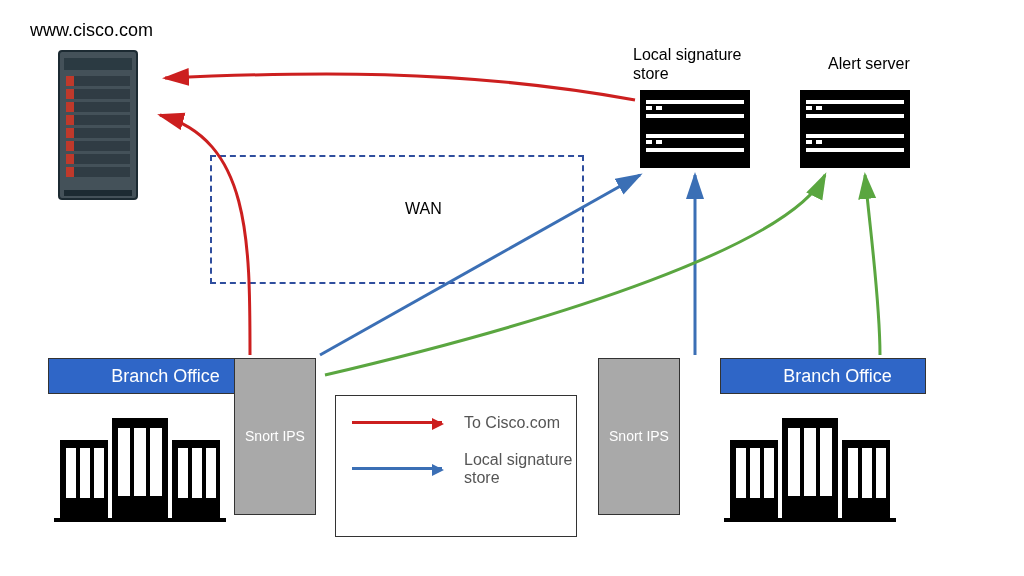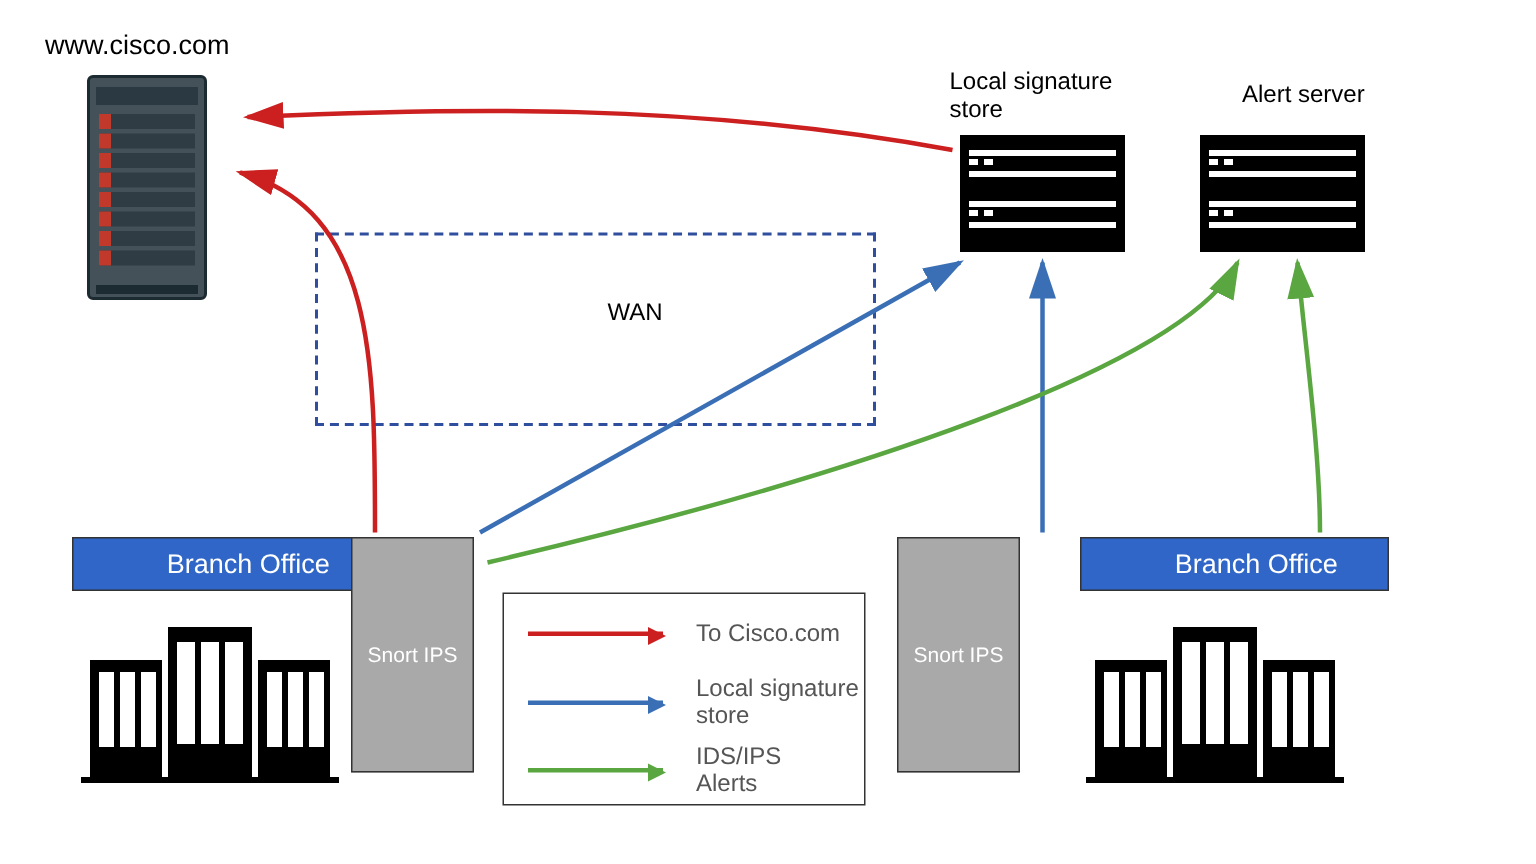--- a/index.html
+++ b/index.html
@@ -190,27 +190,20 @@
       </div>
       <div class="legend-text">To Cisco.com</div>
     </div>
     <div class="legend-row" style="left:16px; top:55px;">
       <div class="legend-line" style="border-color:#3b6fb5;">
         <div class="legend-arrowhead" style="border-left-color:#3b6fb5;"></div>
       </div>
       <div class="legend-text" style="white-space:pre;">Local signature
 store</div>
     </div>
-    <div class="legend-row" style="left:16px; top:100px;">
-      <div class="legend-line" style="border-color:#5aa640;">
-        <div class="legend-arrowhead" style="border-left-color:#5aa640;"></div>
-      </div>
-      <div class="legend-text" style="white-space:pre;">IDS/IPS
-Alerts</div>
-    </div>
   </div>
 
   <svg class="curves">
     <defs>
       <marker id="ah-red" markerWidth="10" markerHeight="10" refX="8" refY="3" orient="auto">
         <path d="M0,0 L9,3 L0,6 Z" fill="#cc1f1f"></path>
       </marker>
       <marker id="ah-blue" markerWidth="10" markerHeight="10" refX="8" refY="3" orient="auto">
         <path d="M0,0 L9,3 L0,6 Z" fill="#3b6fb5"></path>
       </marker>

